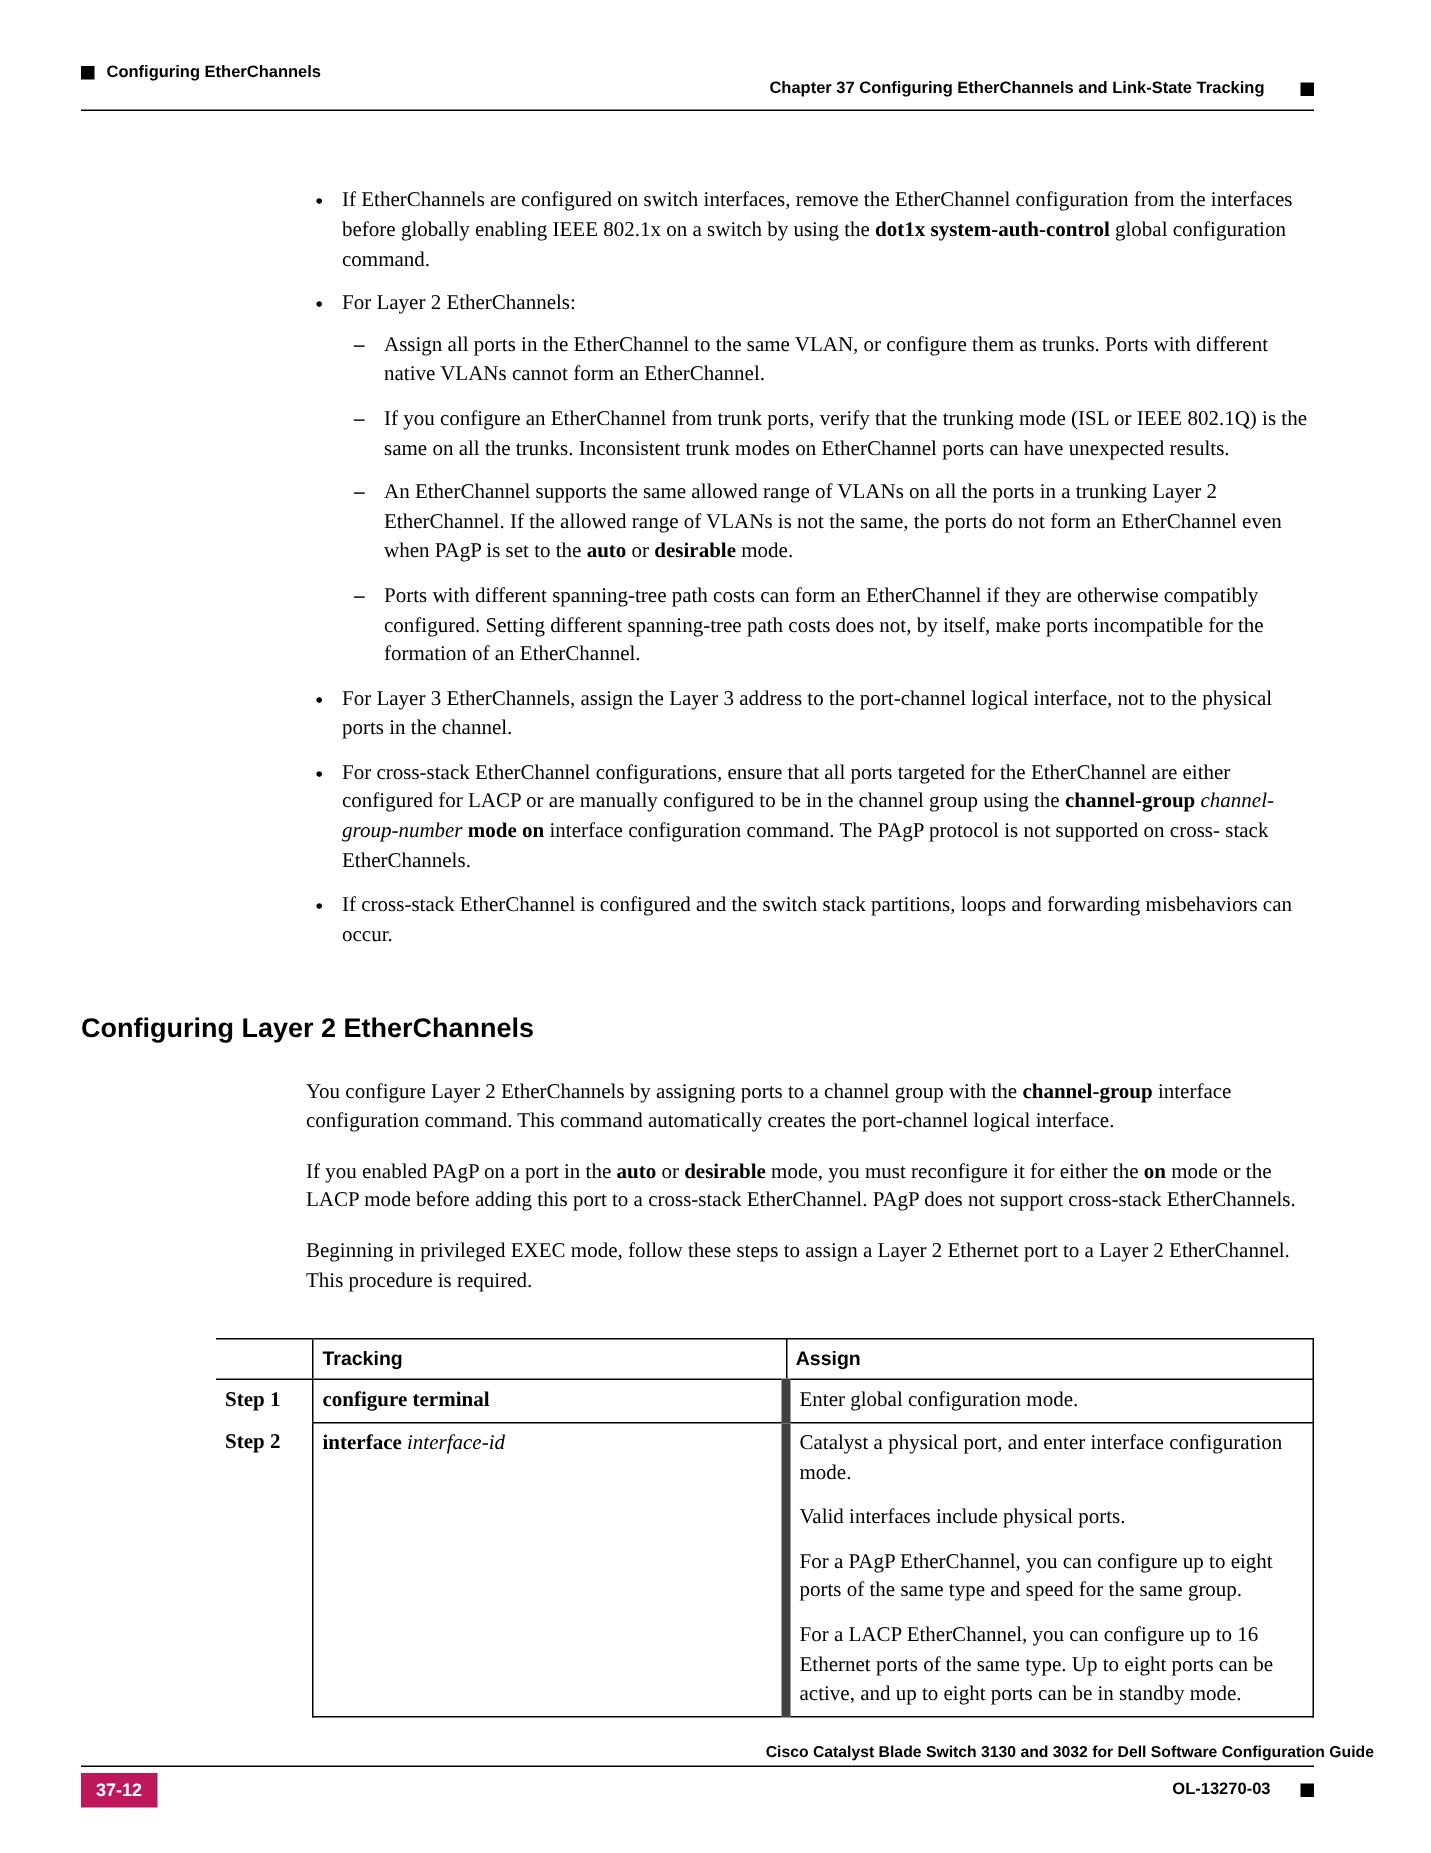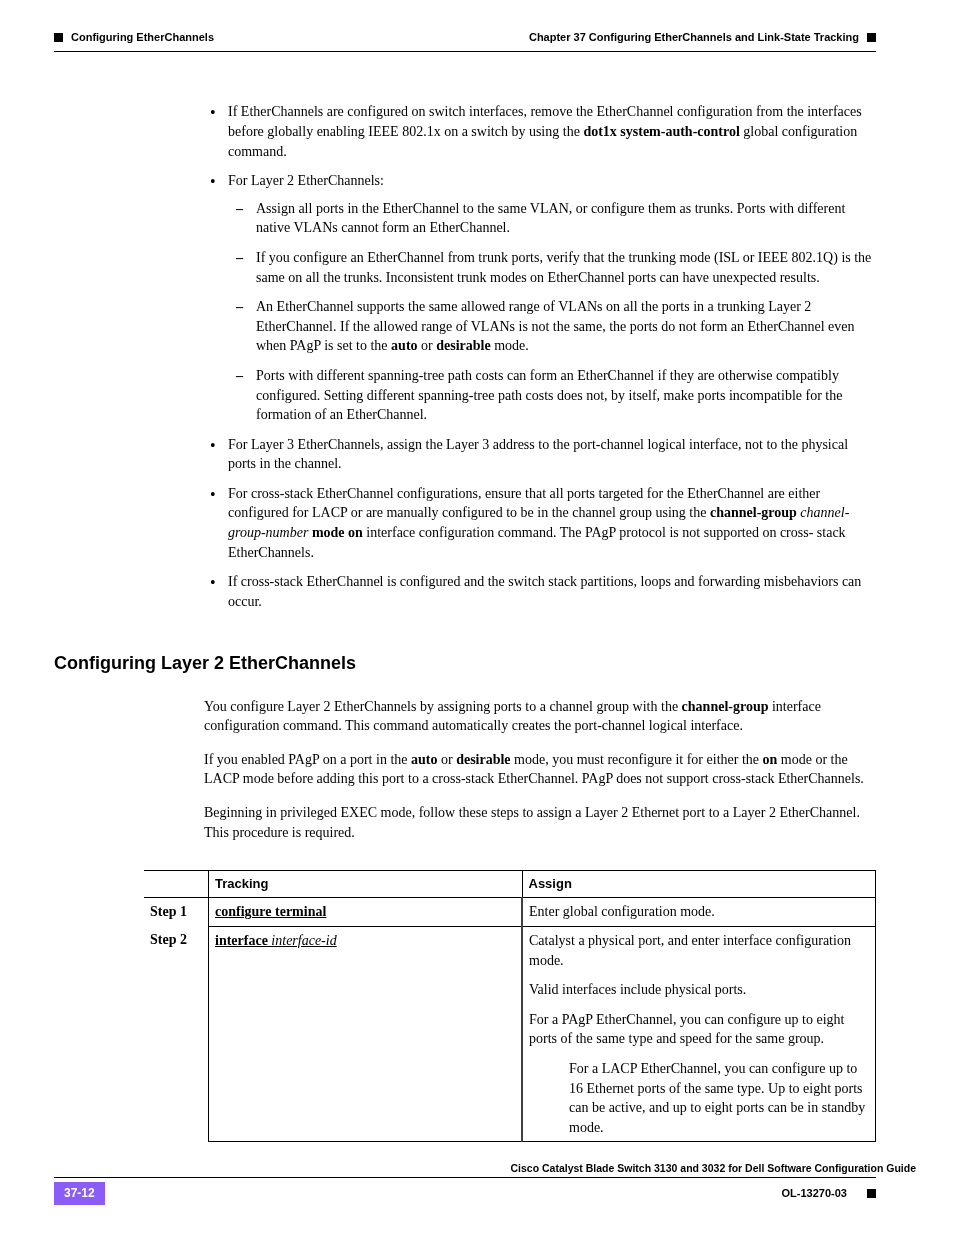--- a/index.html
+++ b/index.html
@@ -23,21 +23,22 @@
     justify-content: space-between;
     align-items: center;
     font-family: Arial, Helvetica, sans-serif;
     font-size: 11px;
     font-weight: bold;
     margin-bottom: 6px;
   }
   .header-right {
     display: flex;
     align-items: center;
-    gap: 8px;
+    gap: 24px;
+    margin-top: 22px;
   }
   .header-left {
     display: flex;
     align-items: center;
     gap: 8px;
   }
   .black-square {
     display: inline-block;
     width: 9px;
     height: 9px;
@@ -121,31 +122,30 @@
     font-family: Liberation Serif, serif;
     font-size: 12px;
     font-weight: bold;
     width: 52px;
     border: none;
   }
   .cmd-col {
     width: 300px;
     border-left: 1px solid #000;
     border-bottom: 1px solid #000;
-    border-right: 2px solid #404040;
-    text-decoration: underline;
+    border-right: 6px solid #404040;
   }
   .purp-col {
     border-right: 1px solid #000;
     border-bottom: 1px solid #000;
   }
   .purp-p {
     margin: 0 0 10px 0;
   }
-  .purp-p:last-child { margin-bottom: 0; margin-left: 40px; }
+  .purp-p:last-child { margin-bottom: 0; }
   .footer {
     position: absolute;
     bottom: 30px;
     left: 54px;
     right: 78px;
   }
   .footer-title {
     font-family: Arial, Helvetica, sans-serif;
     font-size: 10.5px;
     font-weight: bold;
@@ -159,21 +159,21 @@
   }
   .footer-bar {
     display: flex;
     justify-content: space-between;
     align-items: center;
     font-family: Arial, Helvetica, sans-serif;
     font-size: 11px;
     font-weight: bold;
   }
   .page-num-box {
-    background: #8b5cf6;
+    background: #be185d;
     color: #fff;
     padding: 3px 10px;
     font-family: Arial, Helvetica, sans-serif;
     font-size: 12px;
     font-weight: bold;
     display: inline-block;
   }
   .footer-right {
     display: flex;
     align-items: center;

